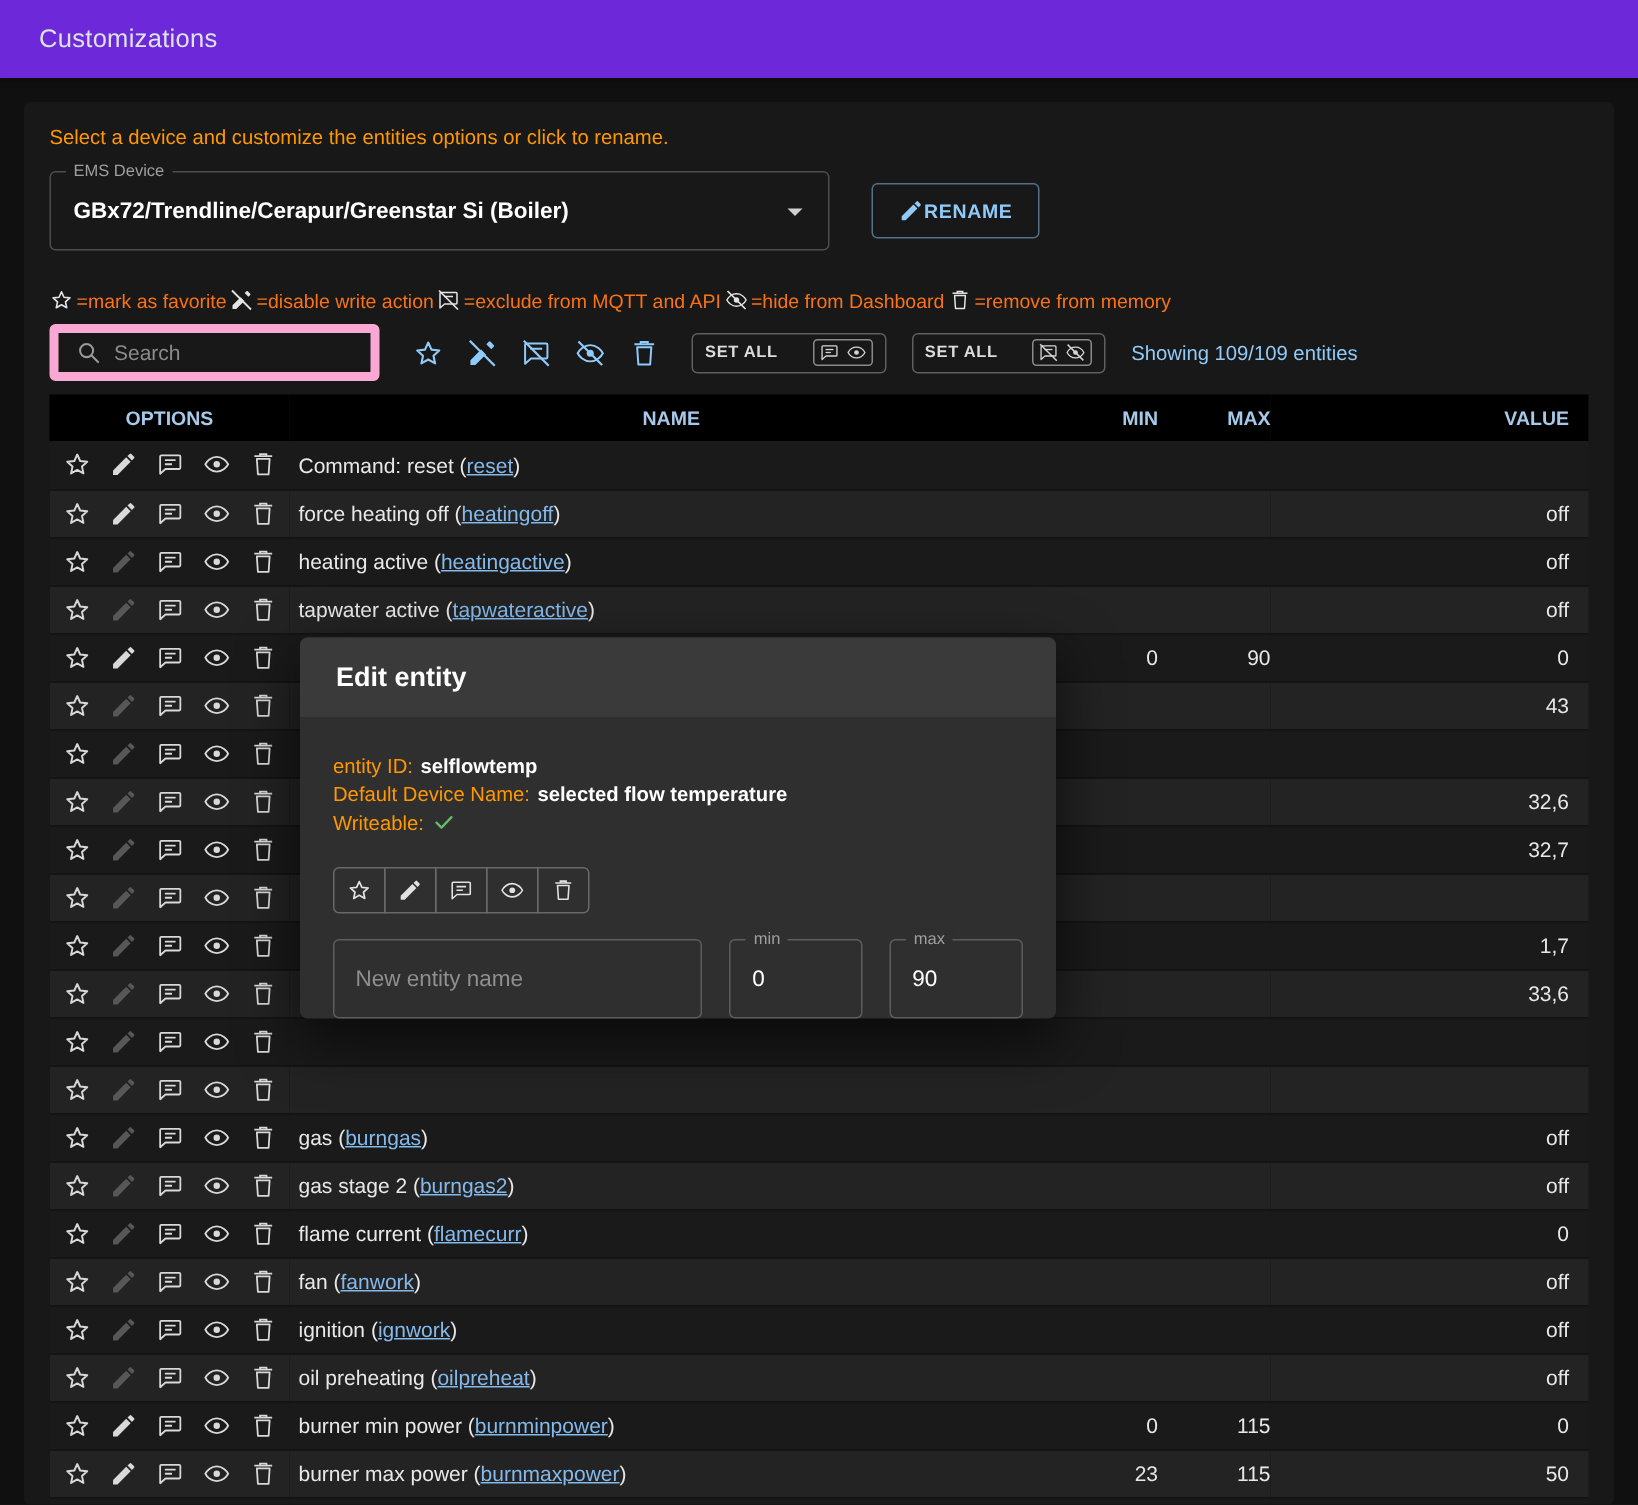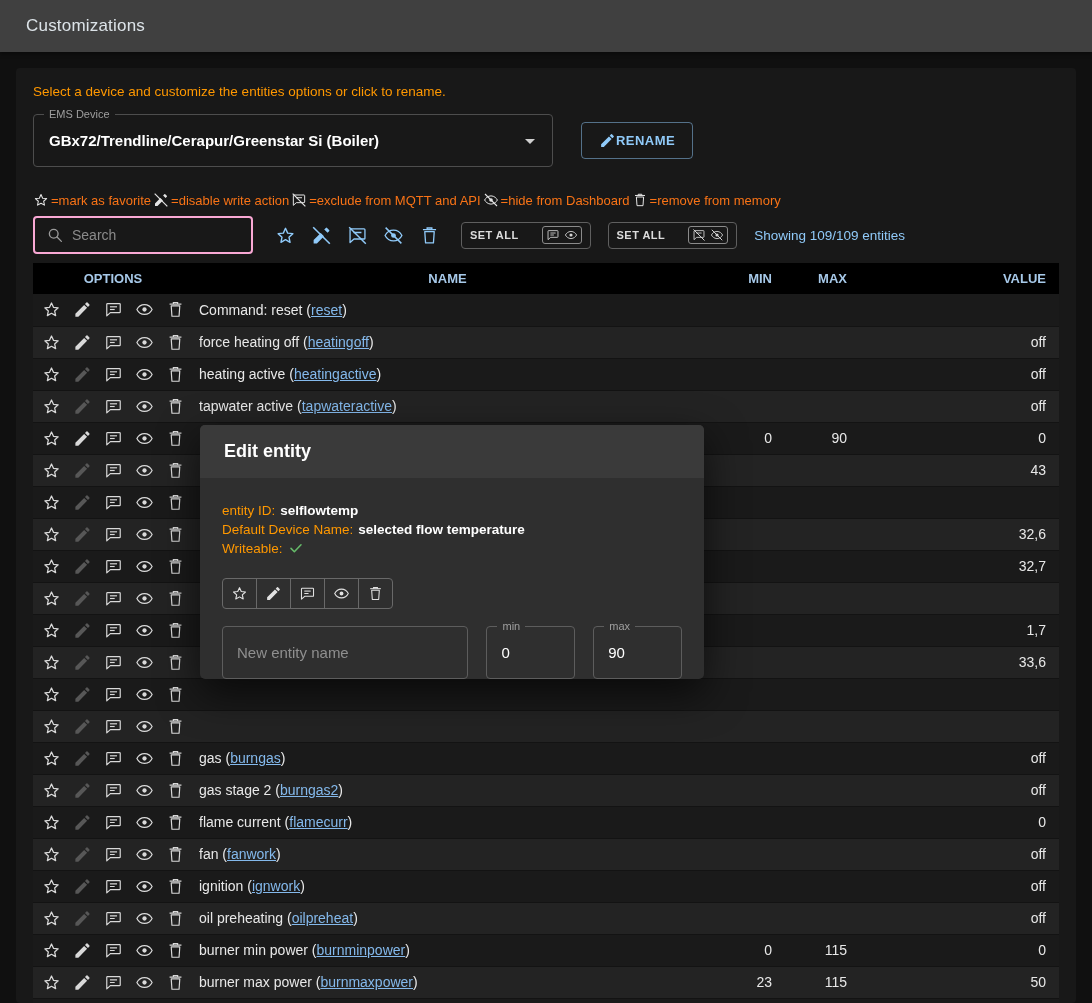--- a/index.html
+++ b/index.html
@@ -1,40 +1,40 @@
 <!DOCTYPE html>
 <html><head>
 <meta charset="utf-8">
 <style>
   *{box-sizing:border-box;margin:0;padding:0}
   html,body{width:1092px;height:1003px}
   body{background:#101010;font-family:"Liberation Sans",sans-serif;color:#e0e0e0;position:relative;overflow:hidden}
 
-  .appbar{height:52px;background:#404040;display:flex;align-items:center;padding:0 26px;box-shadow:0 2px 4px rgba(0,0,0,.4)}
+  .appbar{height:52px;background:#6d28d9;display:flex;align-items:center;padding:0 26px;box-shadow:0 2px 4px rgba(0,0,0,.4)}
   .appbar h1{font-size:17px;font-weight:500;color:#dce3e8;letter-spacing:.2px}
 
   .panel{margin:16px;background:#181818;border-radius:4px;padding:16px 17px;height:935px;overflow:hidden}
   .intro{color:#ff9800;font-size:13.5px;margin-bottom:15px}
 
   .device-row{display:flex;align-items:center;gap:28px;margin-bottom:25px}
   .select-field{position:relative;width:520px;height:53px;border:1px solid #4d4d4d;border-radius:4px;display:flex;align-items:center;padding:0 28px 0 15px;cursor:pointer}
   .field-label{position:absolute;top:-8px;left:10px;font-size:11px;color:#9f9f9f;background:#181818;padding:0 5px;line-height:14px}
   .field-value{font-size:15px;font-weight:700;color:#fff;white-space:nowrap}
   .caret{position:absolute;right:10px;width:24px;height:24px;color:#cfcfcf}
 
   .btn{display:inline-flex;align-items:center;justify-content:center;background:transparent;border:1px solid rgba(144,202,249,.5);border-radius:4px;color:#90caf9;font-family:inherit;font-weight:700;letter-spacing:.45px;cursor:pointer}
   .rename-btn{height:37px;padding:0 17px;font-size:13px;gap:0}
   .rename-btn .icon{width:17px;height:17px}
 
   .legend{display:flex;align-items:flex-start;gap:2px;color:#f97316;font-size:13px;margin-bottom:4px;height:20px}
   .legend-item{display:inline-flex;align-items:center;gap:2px;white-space:nowrap}
   .legend-item .icon{width:16px;height:16px;color:#e4e4e4}
 
   .toolbar{display:flex;align-items:center;margin-bottom:9px;height:38px}
-  .search-box{width:220px;height:38px;border:2px solid #f9a8d4;border-radius:4px;display:flex;align-items:center;gap:8px;padding:4px 11px}
+  .search-box{width:220px;height:38px;border:6px solid #f9a8d4;border-radius:4px;display:flex;align-items:center;gap:8px;padding:4px 11px}
   .search-box .icon{width:18px;height:18px;color:#9a9a9a;flex:none}
   .search-box input{flex:1;background:transparent;border:0;outline:0;color:#e0e0e0;font-size:14px;font-family:inherit;min-width:0}
   .search-box input::placeholder{color:#8b8b8b}
   .toggle-group{display:flex;gap:6px;margin-left:17px}
   .toggle-btn{width:30px;height:30px;border:0;background:transparent;color:#90caf9;cursor:pointer;display:flex;align-items:center;justify-content:center;padding:0}
   .toggle-btn .icon{width:21px;height:21px}
   .setall{height:27px;margin-left:17px;padding:0 8px;font-size:11px;gap:23px;color:#dcdcdc;border-color:#5f5f5f}
   .setall .iconbox{display:flex;gap:4px;border:1px solid #8a8a8a;border-radius:3px;padding:1px 3px;align-items:center}
   .setall .icon{width:14px;height:14px;color:#d5d5d5}
   .showing{margin-left:17px;color:#90caf9;font-size:13.5px}

